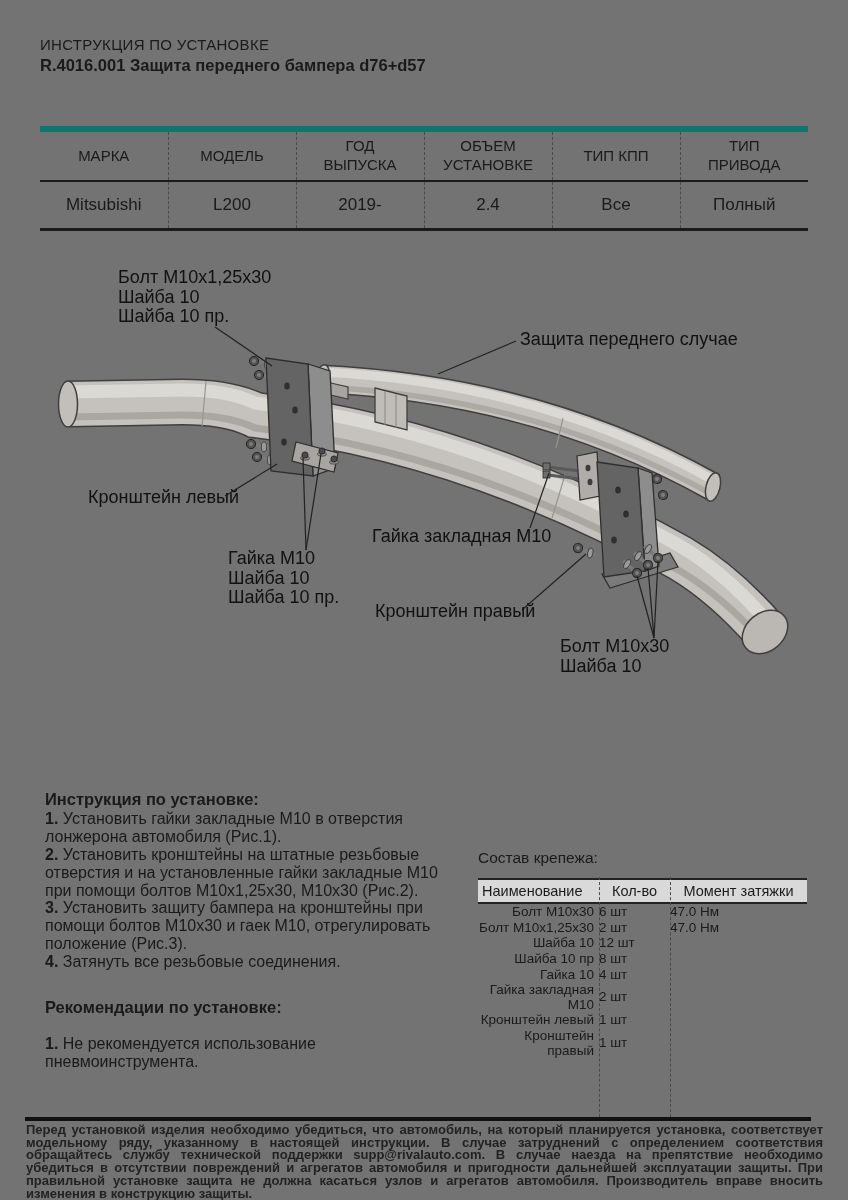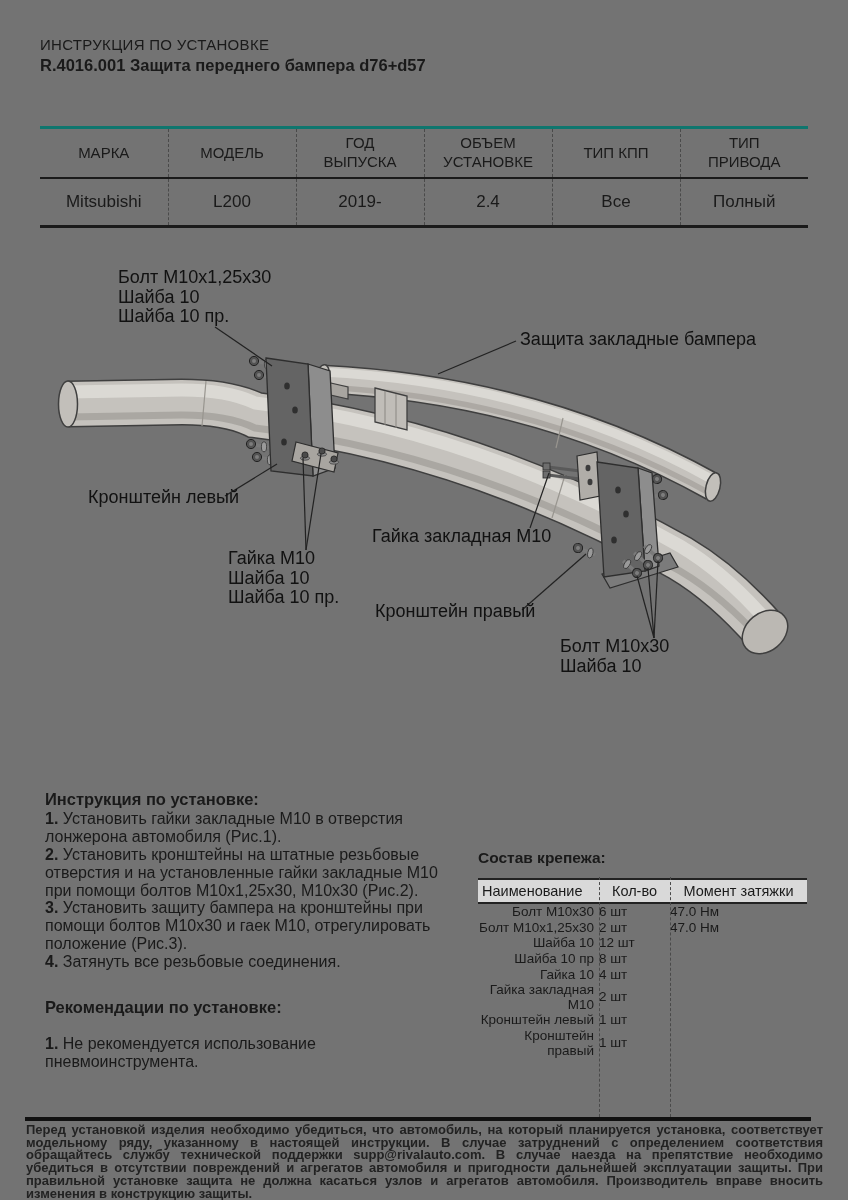--- a/index.html
+++ b/index.html
@@ -12,21 +12,21 @@
 
   
   .doc-header { left:40px; top:36px; }
   .doc-title-1 { font-size:15px; letter-spacing:0.3px; }
   .doc-title-2 { font-size:16.5px; font-weight:bold; margin-top:3px; }
 
   
   table.vehicle {
     left:40px; top:126px; width:768px; position:absolute;
     border-collapse:collapse; table-layout:fixed;
-    border-top:3px solid #0f766e; border-bottom:3px solid #1a1a1a;
+    border-top:6px solid #0f766e; border-bottom:3px solid #1a1a1a;
   }
   table.vehicle th {
     height:48px; font-size:15px; font-weight:normal; text-align:center;
     vertical-align:middle; white-space:pre-line; line-height:1.25;
     border-bottom:2px solid #1a1a1a; padding:0;
   }
   table.vehicle td {
     height:46px; font-size:17px; text-align:center; vertical-align:middle; padding:0;
   }
   table.vehicle th + th, table.vehicle td + td { border-left:1.5px dashed #4a4a4a; }
@@ -36,21 +36,21 @@
   .dlabel { position:absolute; font-size:18px; line-height:19.5px; color:#111; }
 
   
   .txtblock { width:420px; font-size:16px; line-height:17.9px; }
   .txtblock h3 { margin:0 0 1px 0; font-size:16.5px; }
   .txtblock p { margin:0; }
   .txtblock .gap-items p:first-child { margin-top:18px; }
 
   
   .fasteners { left:478px; top:849px; width:330px; }
-  .fasteners .ftitle { font-size:15.5px; font-weight:bold; margin-bottom:11px; }
+  .fasteners .ftitle { font-size:15.5px; font-weight:normal; margin-bottom:11px; }
   table.ftable { border-collapse:collapse; table-layout:fixed; width:329px; border-top:2px solid #222; }
   table.ftable thead th {
     background:#d9d9d9; font-weight:normal; font-size:14.5px; height:19px;
     border-bottom:2px solid #222; padding:1px 0 2px 0;
   }
   table.ftable thead th.h-name { text-align:left; padding-left:4px; }
   table.ftable tbody td { font-size:13.5px; height:15.6px; padding:0; vertical-align:middle; }
   td.c-name { text-align:right; padding-right:5px !important; }
   td.c-qty, td.c-torq { text-align:left; }
   .vdash { position:absolute; top:877px; height:240px; width:0; border-left:1.5px dashed #4a4a4a; }
@@ -197,21 +197,21 @@
         <line x1="522" y1="350" x2="586" y2="294"></line>
         <line x1="654" y1="378" x2="637" y2="316"></line>
         <line x1="654" y1="378" x2="648" y2="308"></line>
         <line x1="654" y1="378" x2="658" y2="301"></line>
       </g>
     </svg>
 
     <div class="dlabel pre" style="left:118px; top:8px;">Болт М10х1,25х30
 Шайба 10
 Шайба 10 пр.</div>
-    <div class="dlabel" style="left:520px; top:70px;">Защита закладные бампера</div>
+    <div class="dlabel" style="left:520px; top:70px;">Защита переднего случае</div>
     <div class="dlabel" style="left:88px;  top:228px;">Кронштейн левый</div>
     <div class="dlabel pre" style="left:228px; top:289px;">Гайка М10
 Шайба 10
 Шайба 10 пр.</div>
     <div class="dlabel" style="left:372px; top:267px;">Гайка закладная М10</div>
     <div class="dlabel" style="left:375px; top:342px;">Кронштейн правый</div>
     <div class="dlabel pre" style="left:560px; top:377px;">Болт М10х30
 Шайба 10</div>
   </div>
 

